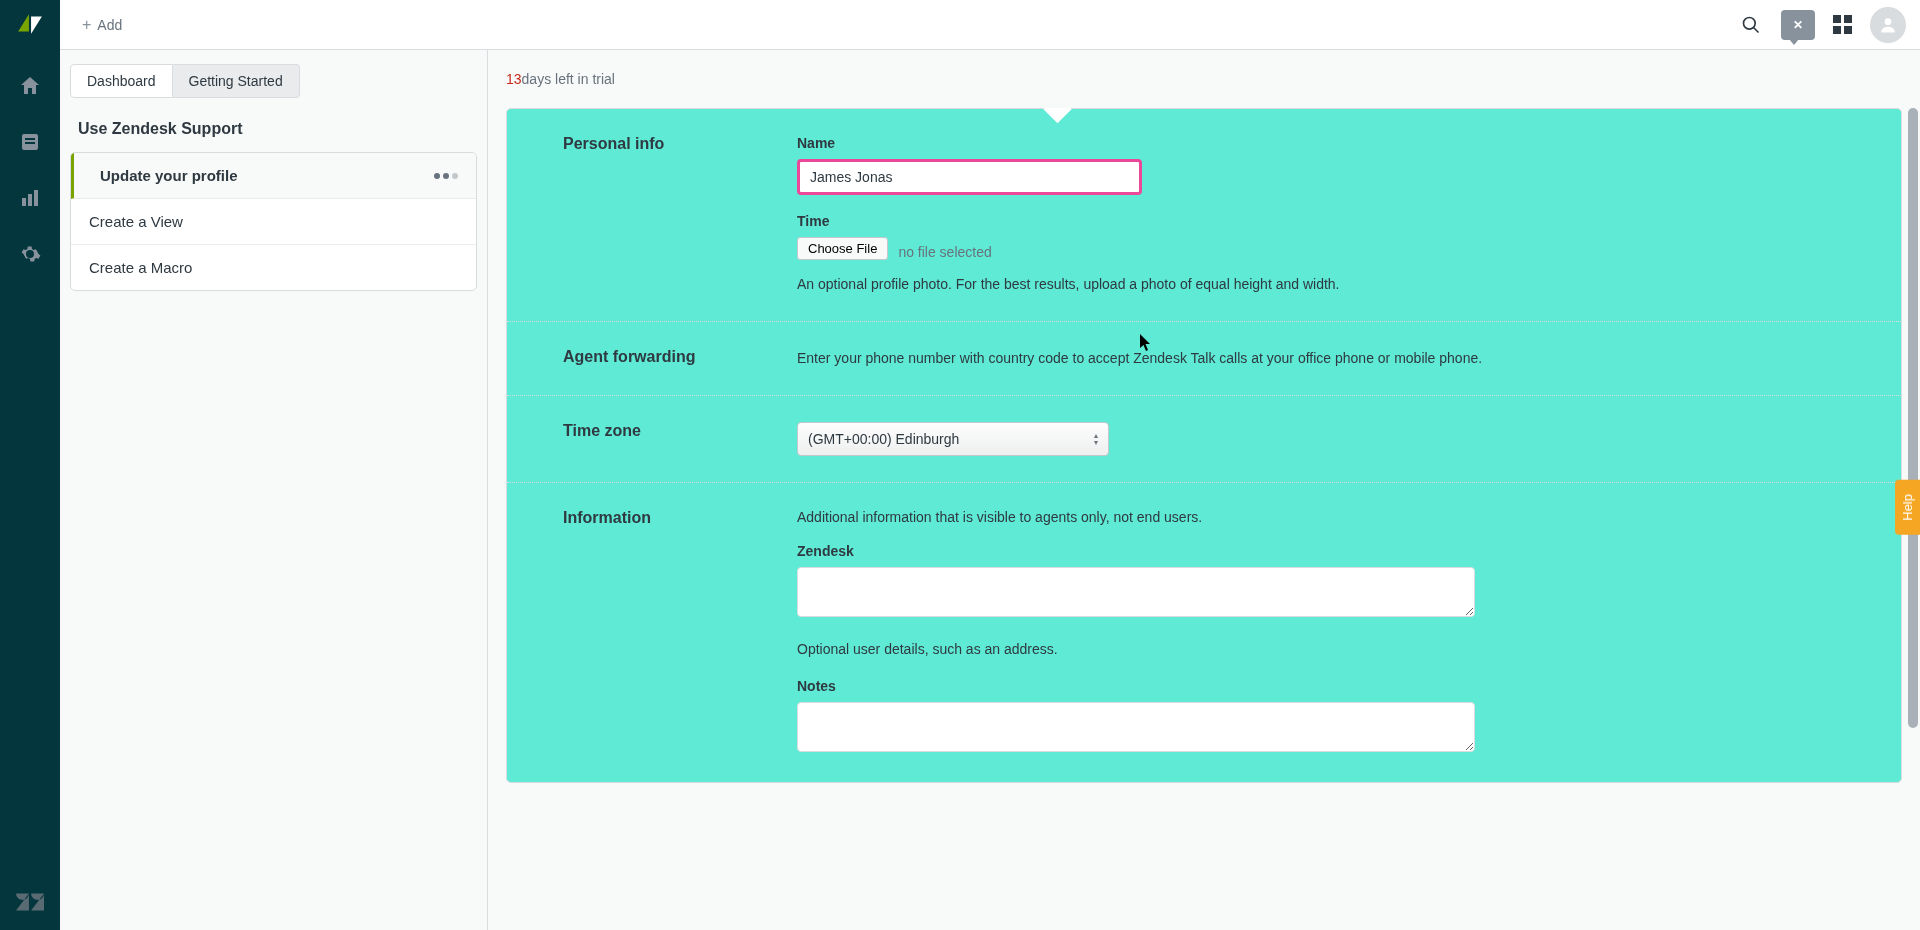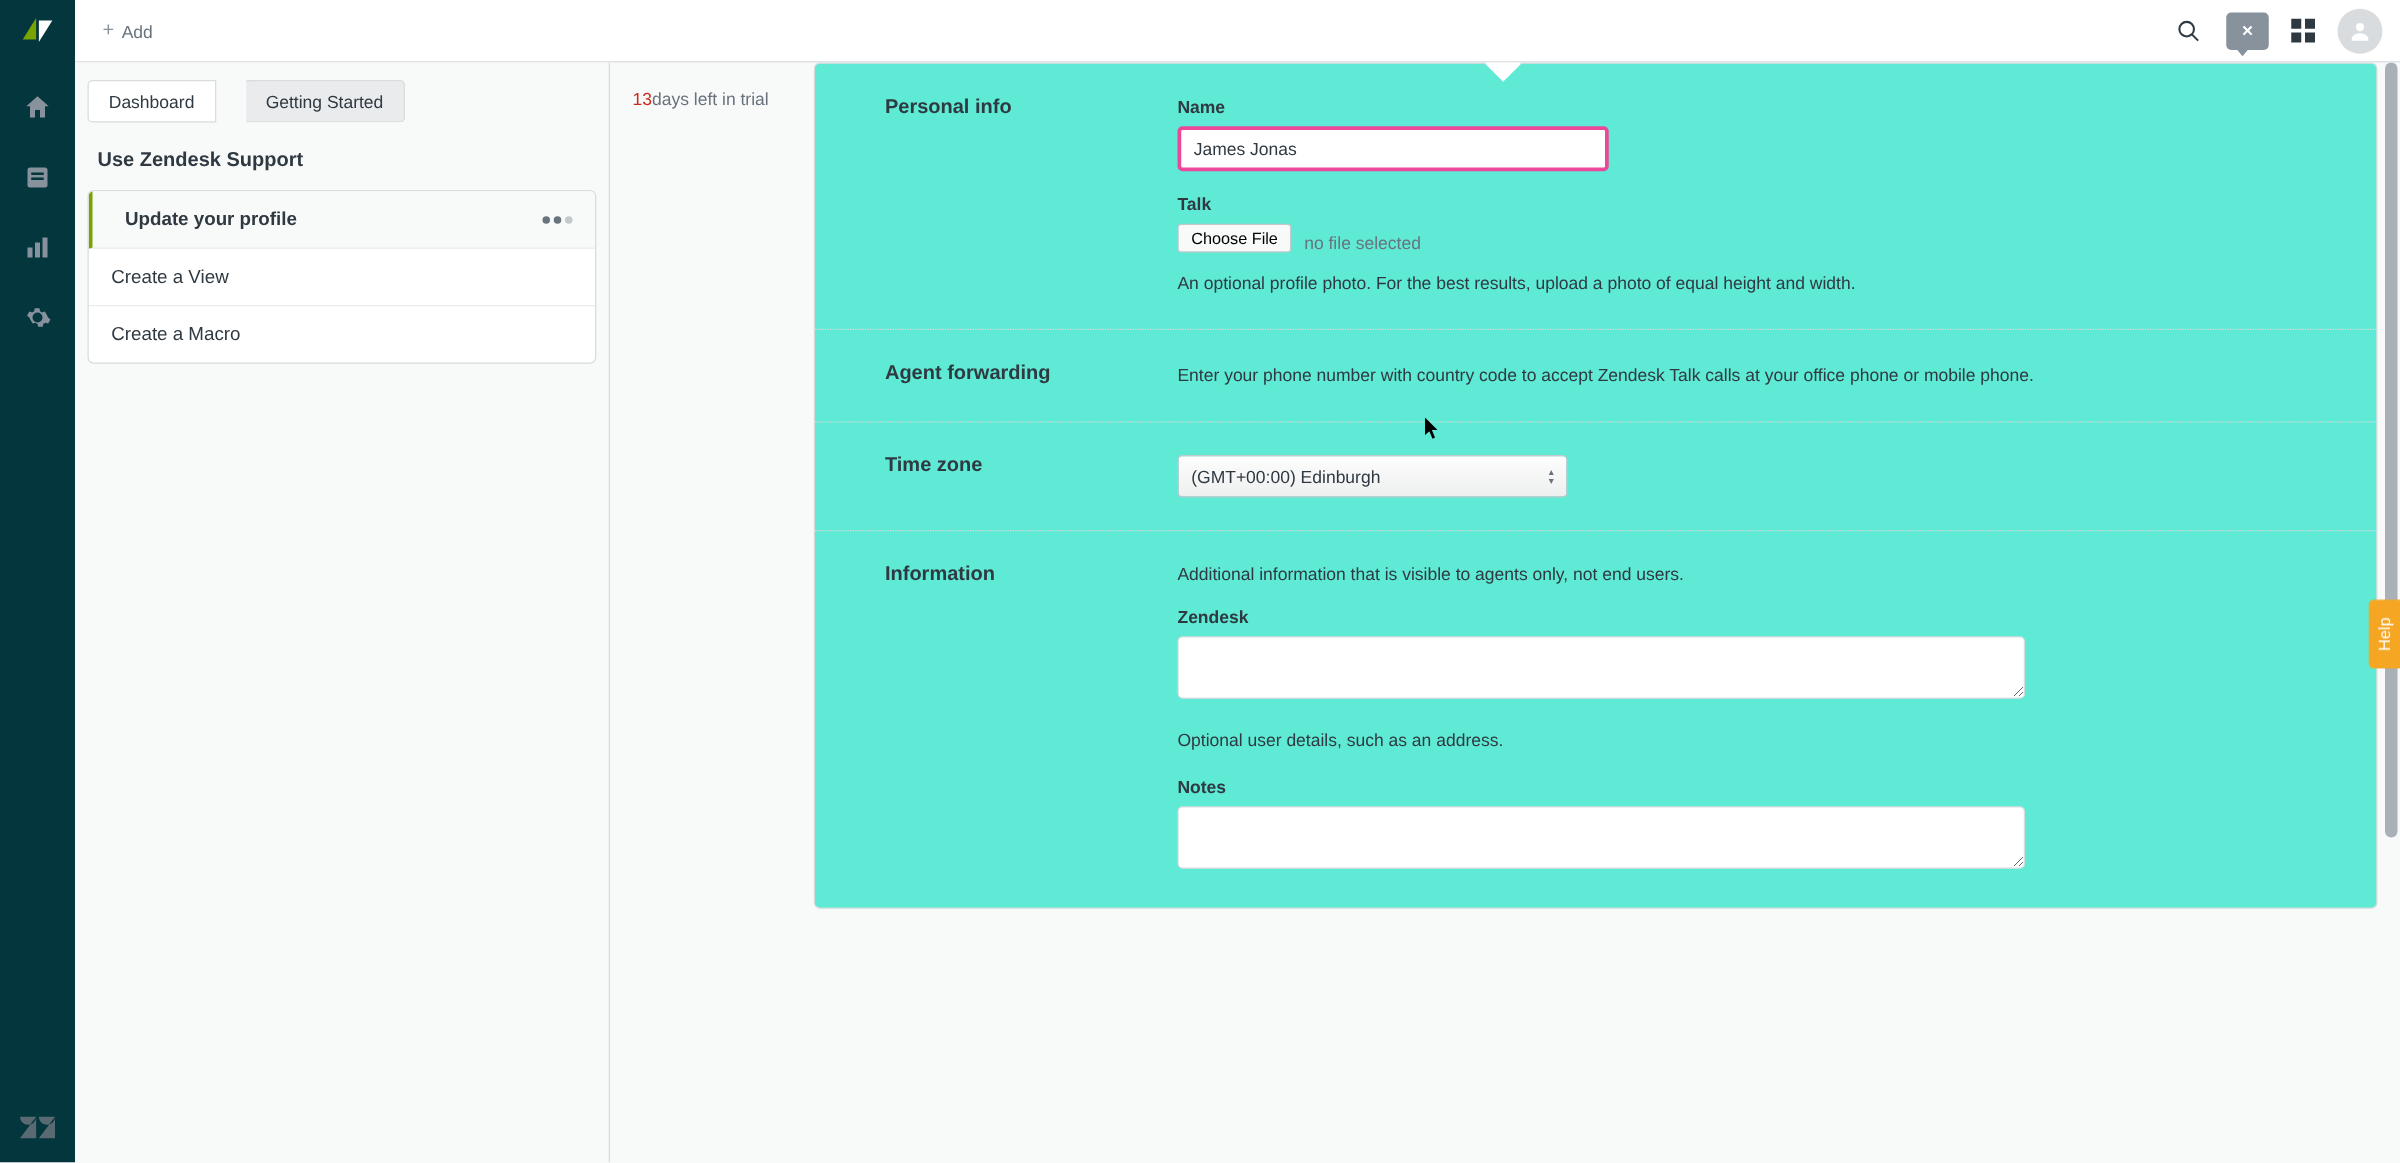--- a/index.html
+++ b/index.html
@@ -24,35 +24,35 @@
 .chat-box { width: 34px; height: 30px; background: #87929d; border-radius: 4px; display: flex; align-items: center; justify-content: center; cursor: pointer; position: relative; }
 .chat-box::after { content: ""; position: absolute; bottom: -5px; left: 8px; width: 0; height: 0; border-left: 5px solid transparent; border-right: 5px solid transparent; border-top: 6px solid #87929d; }
 .chat-box-x { color: #fff; font-size: 12px; font-weight: bold; }
 .apps-icon { display: grid; grid-template-columns: 8px 8px; grid-template-rows: 8px 8px; gap: 3px; cursor: pointer; }
 .apps-icon span { background: #2f3941; }
 .avatar { width: 36px; height: 36px; border-radius: 50%; background: #d8dcde; display: flex; align-items: center; justify-content: center; cursor: pointer; }
 .avatar svg { width: 20px; height: 20px; fill: #fff; }
 
 .workspace { flex: 1; display: flex; }
 .left-panel { width: 428px; border-right: 1px solid #d8dcde; background: #f8f9f9; padding: 14px 10px; }
-.tabs { display: flex; margin-bottom: 18px; gap: 24px; }
+.tabs { display: flex; margin-bottom: 18px; }
 .tab { padding: 8px 16px; font-size: 14px; border: 1px solid #d8dcde; cursor: pointer; background: #fff; color: #2f3941; }
 .tab:first-child { border-radius: 4px 0 0 4px; }
 .tab:last-child { border-radius: 0 4px 4px 0; border-left: none; }
 .tab.active { background: #e9ebed; }
 .section-title { font-size: 16px; font-weight: 600; padding: 4px 8px 14px 8px; color: #2f3941; }
 .step-list { border: 1px solid #d8dcde; border-radius: 5px; background: #fff; overflow: hidden; }
 .step-item { padding: 14px 18px; font-size: 15px; border-bottom: 1px solid #e9ebed; cursor: pointer; display: flex; align-items: center; justify-content: space-between; }
 .step-item:last-child { border-bottom: none; }
 .step-item.active { background: #f8f9f9; font-weight: 600; border-left: 3px solid #78a300; padding-left: 26px; }
 .step-dots { display: flex; gap: 3px; }
 .step-dots span { width: 6px; height: 6px; border-radius: 50%; background: #c2c8cc; }
 .step-dots span.filled { background: #68737d; }
 
-.content { flex: 1; display: flex; flex-direction: row; position: relative; }
+.content { flex: 1; display: flex; flex-direction: column; position: relative; }
 .trial-bar { height: 58px; display: flex; align-items: center; padding: 0 18px; font-size: 14px; color: #68737d; }
 .trial-days { color: #c72a1c; }
 .form-wrap { flex: 1; padding: 0 18px 18px 18px; overflow-y: auto; position: relative; }
 .form-card { background: #5eead4; border: 1px solid #d8dcde; border-radius: 5px; padding: 0; margin: 0 auto; position: relative; }
 .form-card::before { content: ""; position: absolute; top: -11px; left: 540px; width: 20px; height: 20px; background: #fff; border-left: 1px solid #d8dcde; border-top: 1px solid #d8dcde; transform: rotate(45deg); }
 .form-section { display: flex; padding: 26px 56px; border-bottom: 1px dotted #d8dcde; }
 .form-section:last-child { border-bottom: none; }
 .section-label { width: 234px; font-size: 16px; font-weight: 600; color: #2f3941; flex-shrink: 0; }
 .section-body { flex: 1; }
 .field-label { font-size: 14px; font-weight: 600; margin-bottom: 8px; color: #2f3941; }
@@ -189,21 +189,21 @@
           <div class="form-card">
 
             <div class="form-section">
               <div class="section-label">Personal info</div>
               <div class="section-body">
                 <div class="field-group">
                   <div class="field-label">Name</div>
                   <input class="text-input" value="James Jonas" style="">
                 </div>
                 <div class="field-group">
-                  <div class="field-label">Talk</div>
+                  <div class="field-label">Time</div>
                   <div class="file-row">
                     <button class="file-btn">Choose File</button>
                     <span class="file-status">no file selected</span>
                   </div>
                   <div class="help-text">An optional profile photo. For the best results, upload a photo of equal height and width.</div>
                 </div>
               </div>
             </div>
 
             <div class="form-section">

